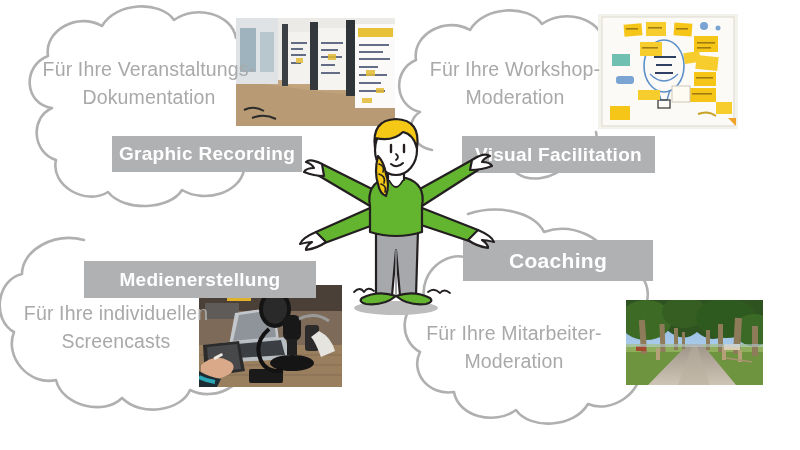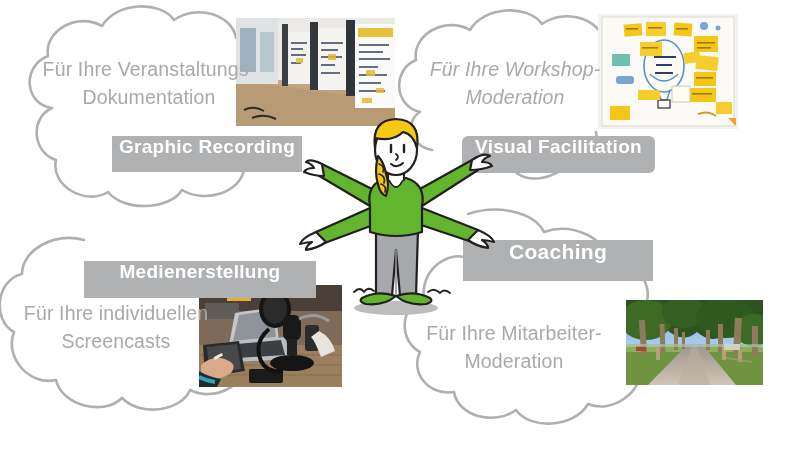--- a/index.html
+++ b/index.html
@@ -36,39 +36,39 @@
     position: absolute;
     color: #a9a9a9;
     font-size: 19.5px;
     line-height: 1.42;
     text-align: center;
     font-weight: 400;
     letter-spacing: 0.15px;
     white-space: pre-line;
   }
   #cap-tl { left: 6px;  top: 56px;  width: 226px; margin-left: 30px; }
-  #cap-tr { left: 400px; top: 56px;  width: 230px; font-style: italic; }
+  #cap-tr { left: 400px; top: 56px;  width: 230px; }
   #cap-bl { left: 10px;   top: 300px; width: 212px; }
   #cap-br { left: 398px; top: 320px; width: 232px; }
 
   
   .plate {
     position: absolute;
     background: #b0b1b3;
     color: #ffffff;
     font-weight: bold;
     font-size: 19px;
     letter-spacing: 0.3px;
     display: flex;
-    align-items: flex-start;
+    align-items: center;
     justify-content: center;
     text-align: center;
   }
   #plate-gr { left: 112px; top: 136px; width: 190px; height: 36px; }
-  #plate-vf { left: 462px; top: 136px; width: 193px; height: 37px; border-radius: 6px; }
+  #plate-vf { left: 462px; top: 136px; width: 193px; height: 37px; }
   #plate-me { left: 84px;  top: 233px; width: 232px; height: 37px; margin-top: 28px; }
   #plate-co { left: 463px; top: 240px; width: 190px; height: 41px; font-size: 21px; }
 
   
   .photo {
     position: absolute;
     overflow: hidden;
     background: #cfcfcf;
   }
   .photo svg { display: block; width: 100%; height: 100%; }

